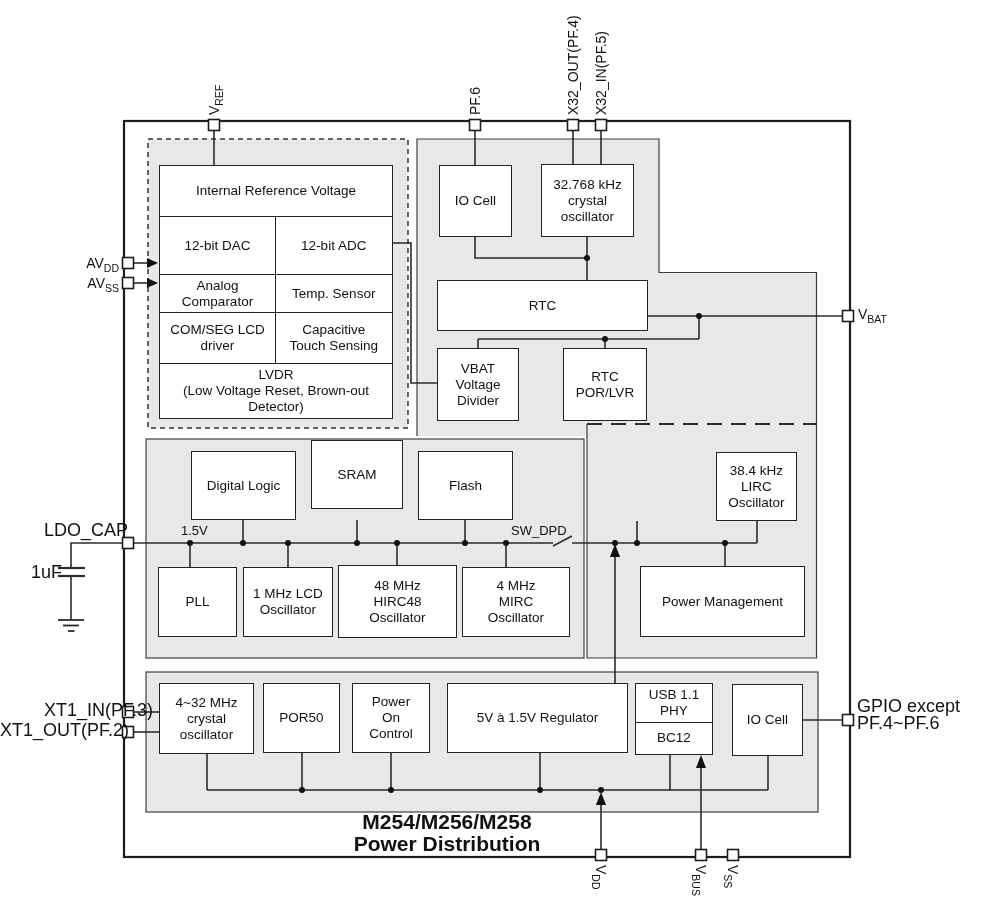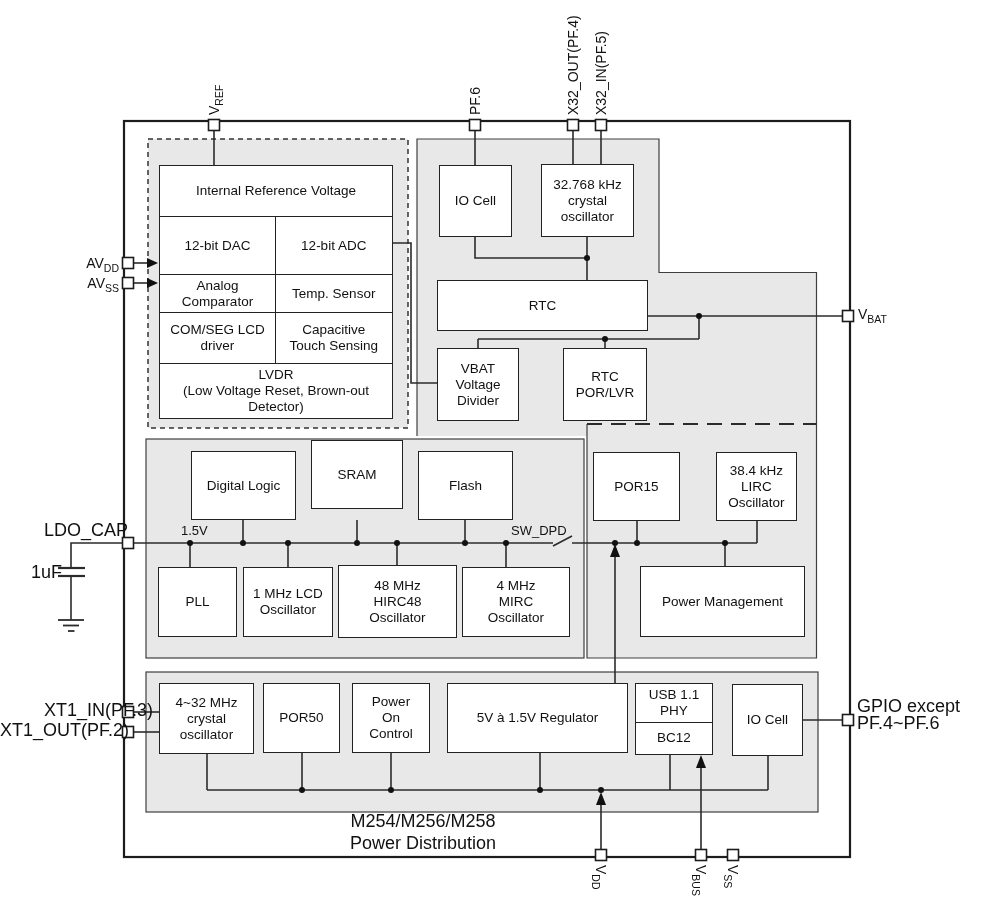--- a/index.html
+++ b/index.html
@@ -8,22 +8,22 @@
   svg.layer{position:absolute;left:0;top:0;}
   .box{position:absolute;box-sizing:border-box;background:#fff;border:1.6px solid #222;
        display:flex;align-items:center;justify-content:center;text-align:center;
        font-size:13.5px;line-height:16px;white-space:pre-line;z-index:3;}
   .lbl{position:absolute;font-size:18px;white-space:nowrap;z-index:4;line-height:16px;}
   .lbl sub{font-size:10.5px;}
   .rot-top{transform-origin:0 100%;transform:rotate(-90deg);height:18px;line-height:18px;font-size:14px;}
   .rot-bot{transform-origin:0 0;transform:rotate(90deg);height:18px;line-height:18px;font-size:14px;}
   .right-align{text-align:right;}
   .pre{white-space:pre-line;}
-  .title{position:absolute;left:248px;top:811px;width:350px;text-align:center;
-         font-size:18px;line-height:21.5px;z-index:4;}
+  .title{position:absolute;left:272px;top:811px;width:350px;text-align:center;
+         font-size:21px;line-height:21.5px;z-index:4;font-weight:bold;}
 </style>
 </head>
 <body>
 
 <div class="stage">
 
   <svg class="layer" width="999" height="914" viewBox="0 0 999 914">
 
     <rect x="124" y="121" width="726" height="736" fill="#ffffff" stroke="#1c1c1c" stroke-width="2.2"></rect>
 
@@ -178,21 +178,20 @@
   <div class="box" style="left:158px;top:567px;width:79px;height:70px;"><span>PLL</span></div>
   <div class="box" style="left:243px;top:567px;width:90px;height:70px;"><span>1 MHz LCD
 Oscillator</span></div>
   <div class="box" style="left:338px;top:565px;width:119px;height:73px;"><span>48 MHz
 HIRC48
 Oscillator</span></div>
   <div class="box" style="left:462px;top:567px;width:108px;height:70px;align-items:center;"><span>4 MHz
 MIRC
 Oscillator</span></div>
 
-  <div class="box" style="left:593px;top:452px;width:87px;height:69px;"><span>POR15</span></div>
   <div class="box" style="left:716px;top:452px;width:81px;height:69px;"><span>38.4 kHz
 LIRC
 Oscillator</span></div>
   <div class="box" style="left:640px;top:566px;width:165px;height:71px;"><span>Power Management</span></div>
 
   <div class="box" style="left:159px;top:683px;width:95px;height:71px;"><span>4~32 MHz
 crystal
 oscillator</span></div>
   <div class="box" style="left:263px;top:683px;width:77px;height:70px;"><span>POR50</span></div>
   <div class="box" style="left:352px;top:683px;width:78px;height:70px;"><span>Power

